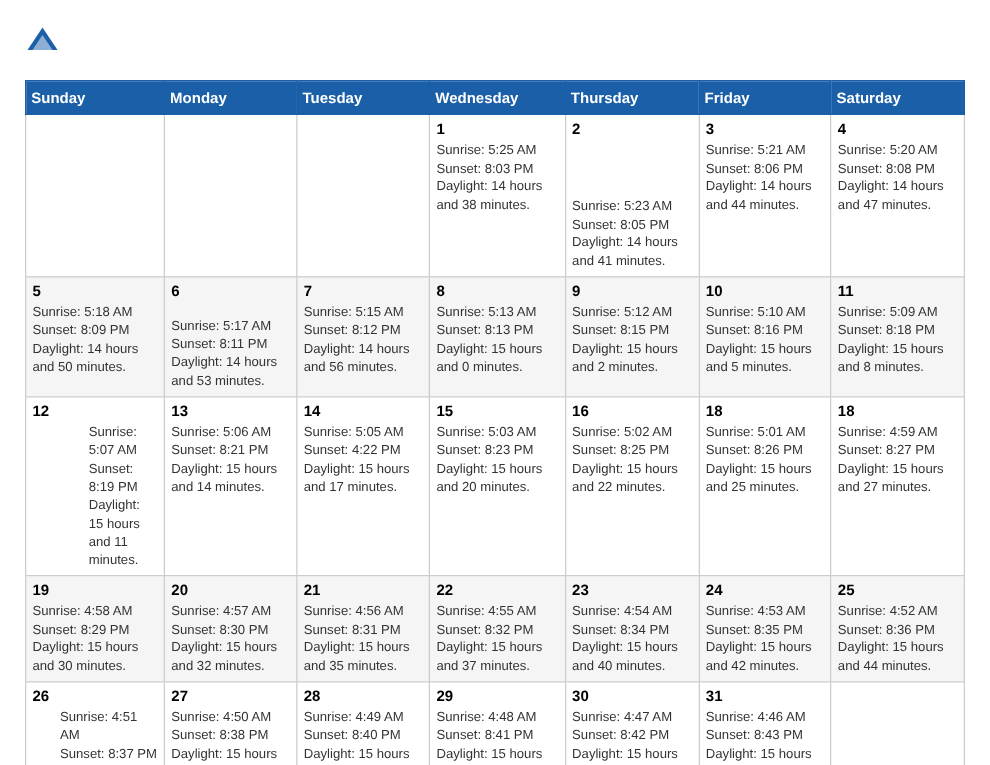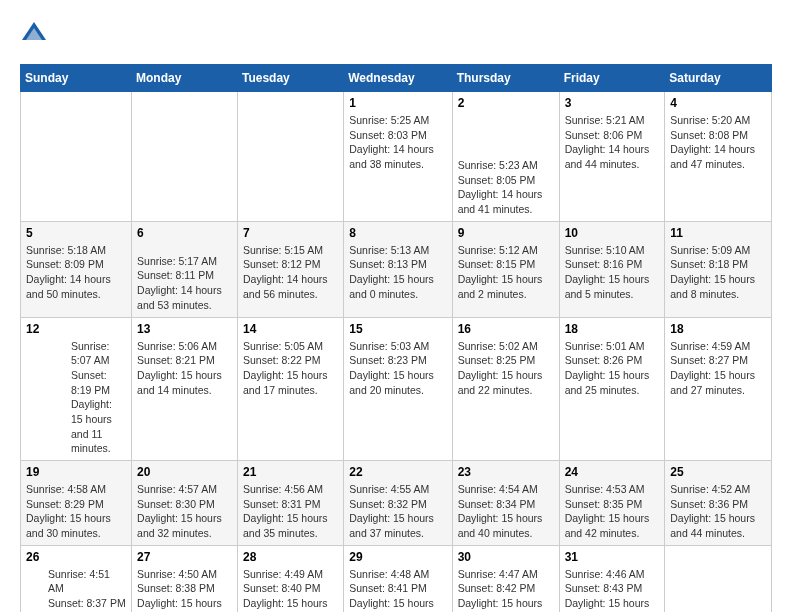--- a/index.html
+++ b/index.html
@@ -210,21 +210,21 @@
         </td>
         <td>
           <span class="day-num">13</span>
           <div class="day-info" style="white-space: pre-line;">Sunrise: 5:06 AM
 Sunset: 8:21 PM
 Daylight: 15 hours and 14 minutes.</div>
         </td>
         <td>
           <span class="day-num">14</span>
           <div class="day-info" style="white-space: pre-line;">Sunrise: 5:05 AM
-Sunset: 8:22 PM
+Sunset: 4:22 PM
 Daylight: 15 hours and 17 minutes.</div>
         </td>
         <td>
           <span class="day-num">15</span>
           <div class="day-info" style="white-space: pre-line;">Sunrise: 5:03 AM
 Sunset: 8:23 PM
 Daylight: 15 hours and 20 minutes.</div>
         </td>
         <td>
           <span class="day-num">16</span>

